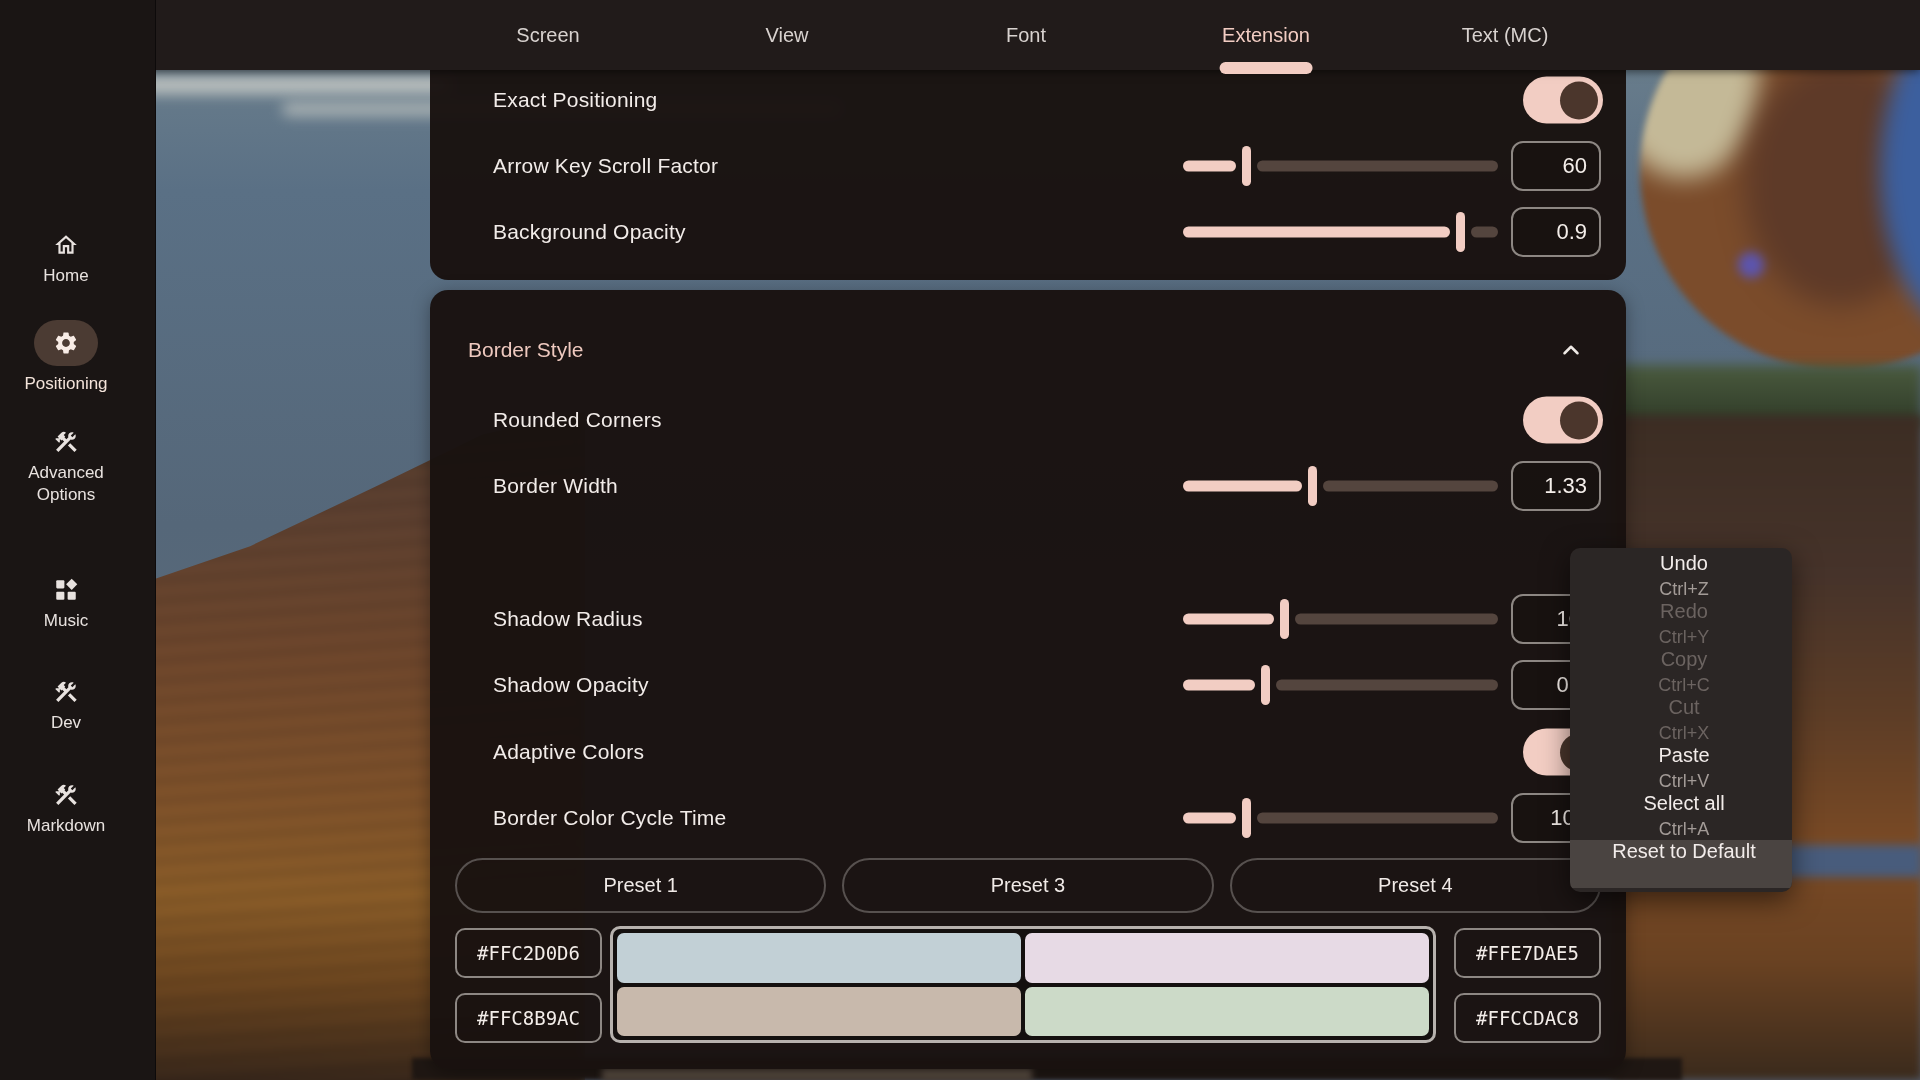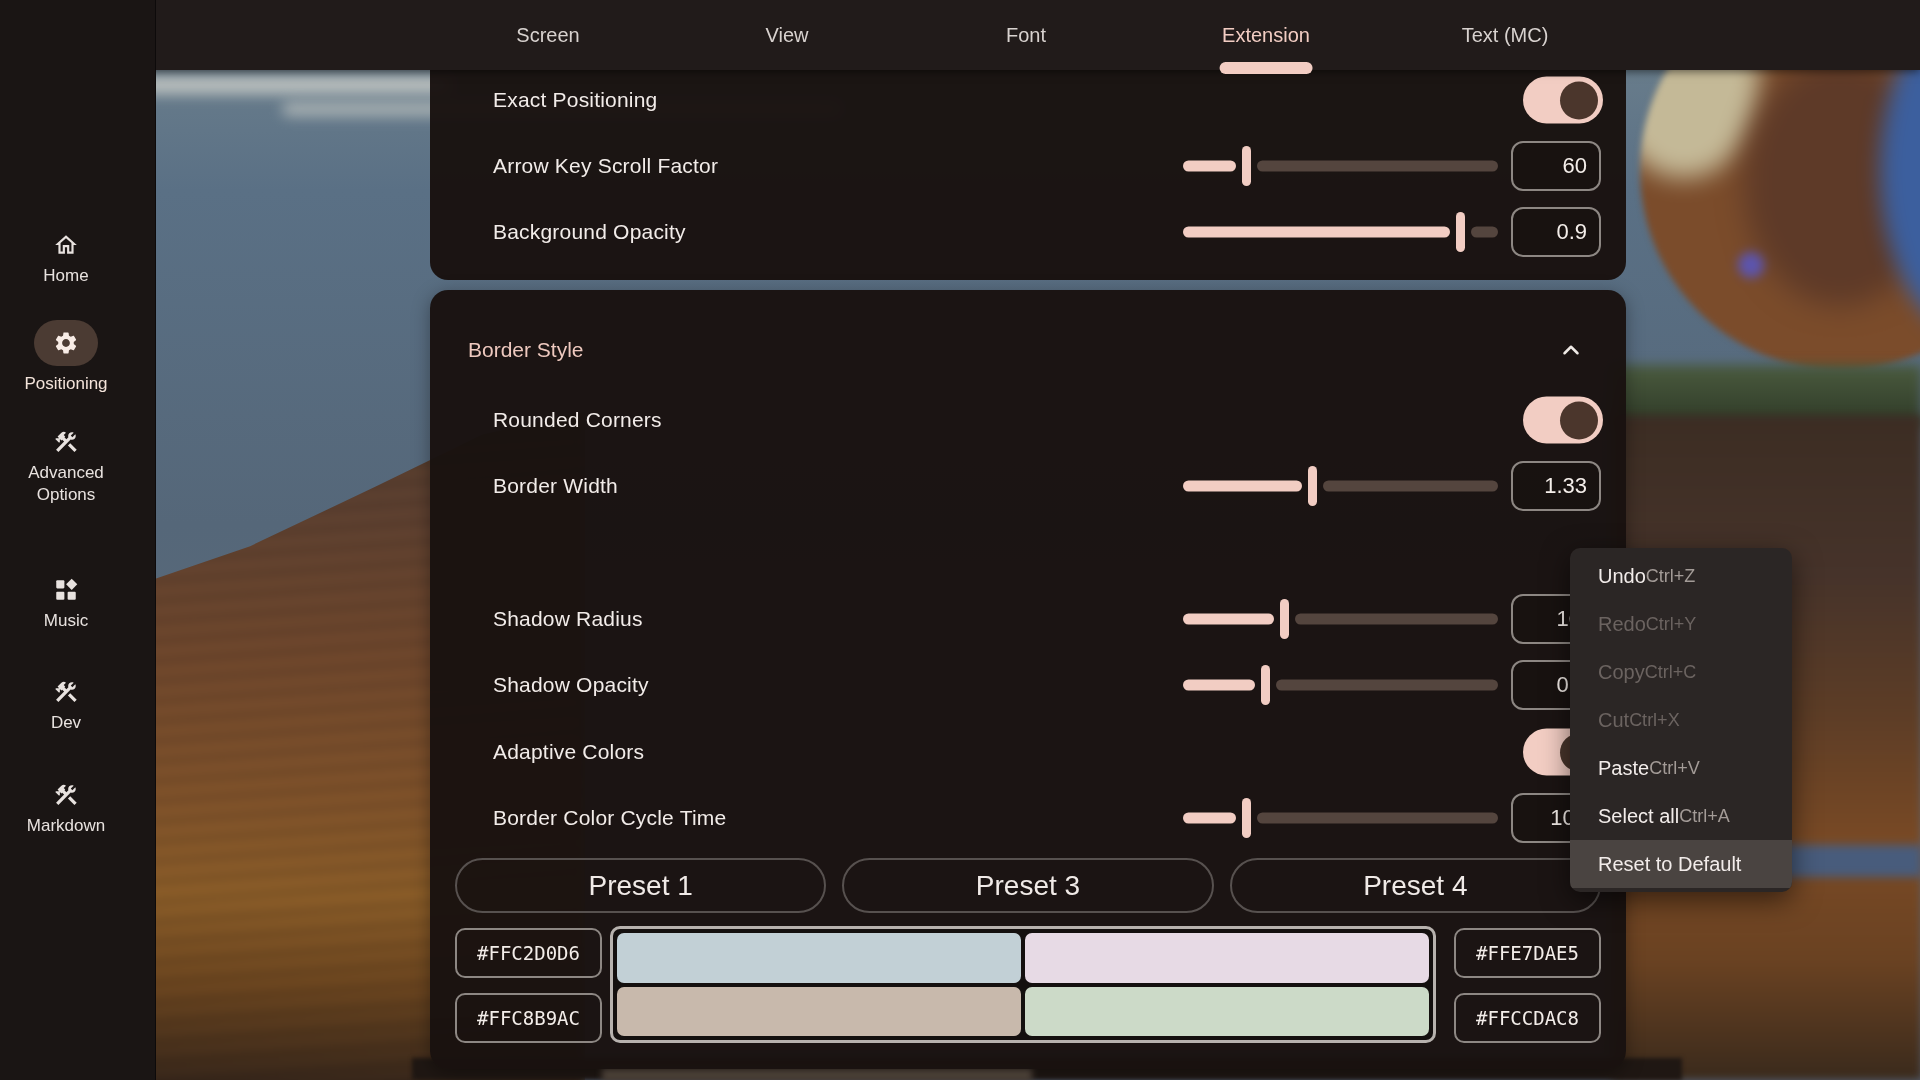--- a/index.html
+++ b/index.html
@@ -87,38 +87,38 @@
   .valuebox { position:absolute; left:1081px; top:50%; transform:translateY(-50%);
     width:90px; height:50px; border:2px solid #8d8783; border-radius:12px;
     display:flex; align-items:center; justify-content:flex-end; padding-right:12px;
     font-size:22px; font-weight:500; color:#f4eeea; background:rgba(20,14,13,.4); }
   .valuebox.focused { border-color:var(--accent,#f2cdc3); }
   .caret { display:inline-block; width:2px; height:26px; background:#ece6e2; margin-left:2px; }
 
   .presets { position:absolute; left:25px; right:25px; top:568px; height:55px;
     display:flex; gap:16px; }
   .preset-btn { flex:1; border:2px solid #57514f; border-radius:28px; display:flex;
-    align-items:center; justify-content:center; font-size:28px; color:#f0eae7;
+    align-items:center; justify-content:center; font-size:20px; color:#f0eae7;
     font-weight:500; }
 
   .codebox { position:absolute; width:147px; height:50px; border:2px solid #8d8783;
     border-radius:10px; display:flex; align-items:center; justify-content:center;
     font-family:"DejaVu Sans Mono", monospace; font-size:19px; color:#f3ede9; }
 
   .swatchgrid { position:absolute; left:180px; top:636px; width:826px; height:117px;
     border:3px solid #b7b2ae; border-radius:10px; background:#14100f; padding:4px;
     display:grid; grid-template-columns:1fr 1fr; grid-template-rows:1fr 1fr; gap:4px; }
   .swatch { border-radius:7px; }
 
   
   .ctxmenu { position:absolute; left:1570px; top:548px; width:222px; z-index:6;
     background:#2b2625; border-radius:10px; overflow:hidden; padding:4px 0;
     box-shadow:0 8px 28px rgba(0,0,0,.55); }
-  .ctxitem { height:48px; display:flex; align-items:center; 
-    padding:0 22px 0 28px; }
+  .ctxitem { height:48px; display:flex; align-items:center; justify-content:space-between;
+    padding:0 22px 0 28px;flex-direction:column; }
   .ctxitem .mi-label { font-size:20px; font-weight:500; color:#f2ecea; }
   .ctxitem .mi-key { font-size:18px; color:#a39b97; }
   .ctxitem.disabled .mi-label, .ctxitem.disabled .mi-key { color:#6b6360; }
   .ctxitem.highlight { background:#4a4441; }
 </style>
 </head>
 <body style="--accent: #f2cdc3;">
 
 <div class="world">
   <div class="cloud" style="left:-10px;top:6px;width:330px;height:18px;"></div>

